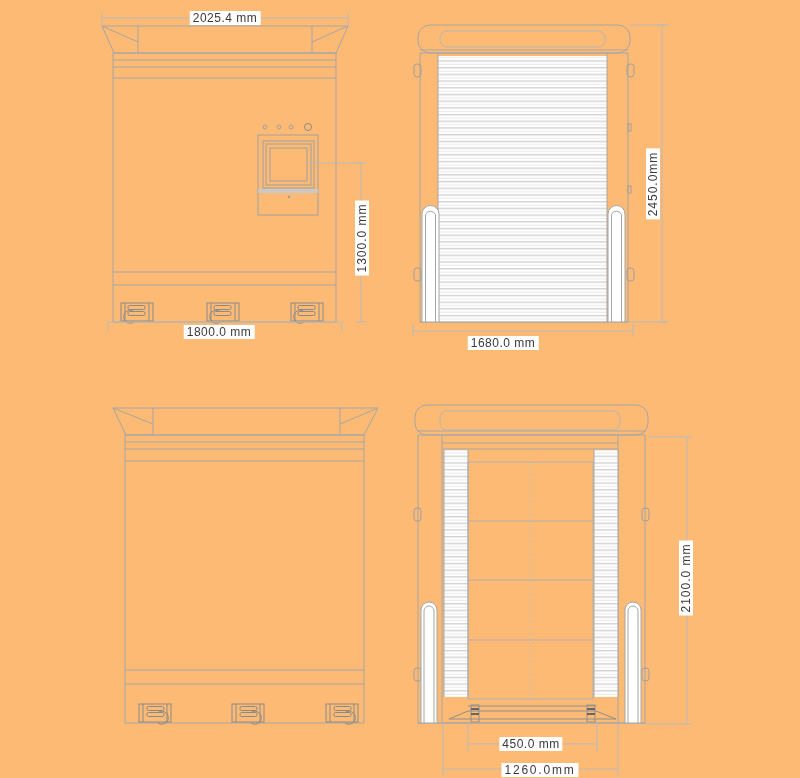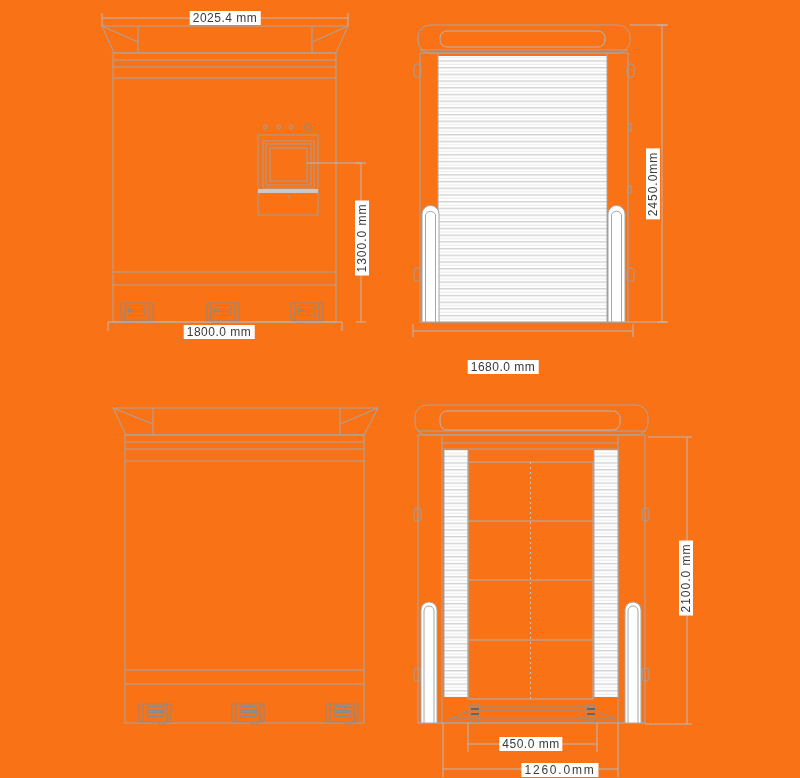--- a/index.html
+++ b/index.html
@@ -1,19 +1,19 @@
 <!DOCTYPE html>
 <html><head>
 <meta charset="utf-8">
 <style>
   html,body{margin:0;padding:0;background:#ffffff;}
   #stage{
     position:relative;
     width:800px;height:778px;
-    background:#f97316;
+    background:#fdba74;
     font-family:"Liberation Sans", sans-serif;
     overflow:hidden;
   }
   svg{position:absolute;left:0;top:0;}
   .dim-label{
     position:absolute;
     font:12px "Liberation Sans", sans-serif;
     color:#3a3a3a;
     letter-spacing:.5px;
     background:#ffffff;
@@ -224,19 +224,19 @@
       <line x1="648" y1="437" x2="692" y2="437"></line>
       <line x1="645" y1="724" x2="692" y2="724"></line>
       <line x1="687" y1="437" x2="687" y2="724"></line>
     </g>
   </g>
 </svg>
 
   <div class="dim-label" style="left:225px;top:18px;">2025.4 mm</div>
   <div class="dim-label vert" style="left:362px;top:238px;">1300.0 mm</div>
   <div class="dim-label" style="left:219px;top:332px;">1800.0 mm</div>
-  <div class="dim-label" style="left:503px;top:343px;margin-top:24px;">1680.0 mm</div>
+  <div class="dim-label" style="left:503px;top:343px;">1680.0 mm</div>
   <div class="dim-label vert" style="left:653px;top:184px;">2450.0mm</div>
   <div class="dim-label vert" style="left:686px;top:578px;">2100.0 mm</div>
   <div class="dim-label" style="left:531px;top:744px;">450.0 mm</div>
-  <div class="dim-label wide" style="left:560px;top:770px;">1260.0mm</div>
+  <div class="dim-label wide" style="left:540px;top:770px;">1260.0mm</div>
 
 </div>
 
 </body></html>

